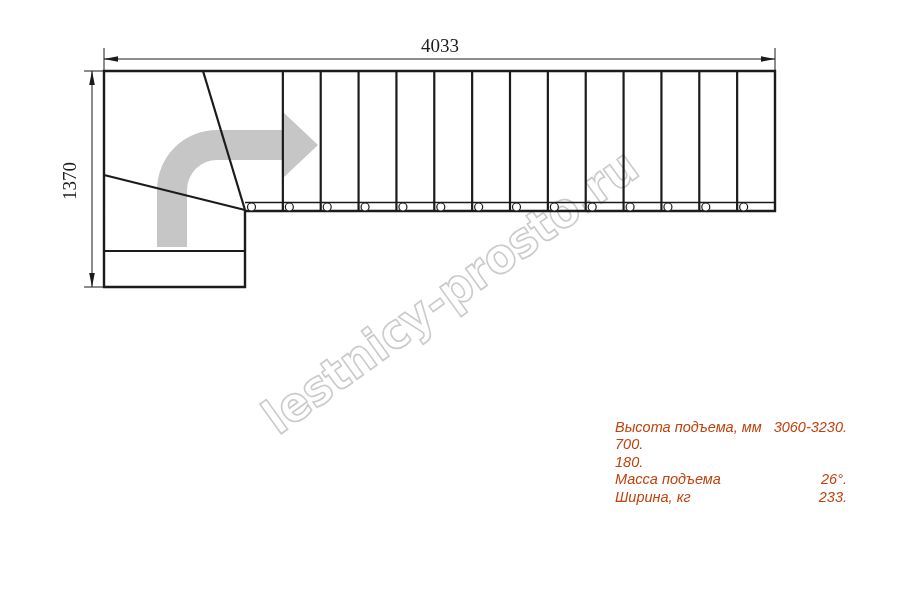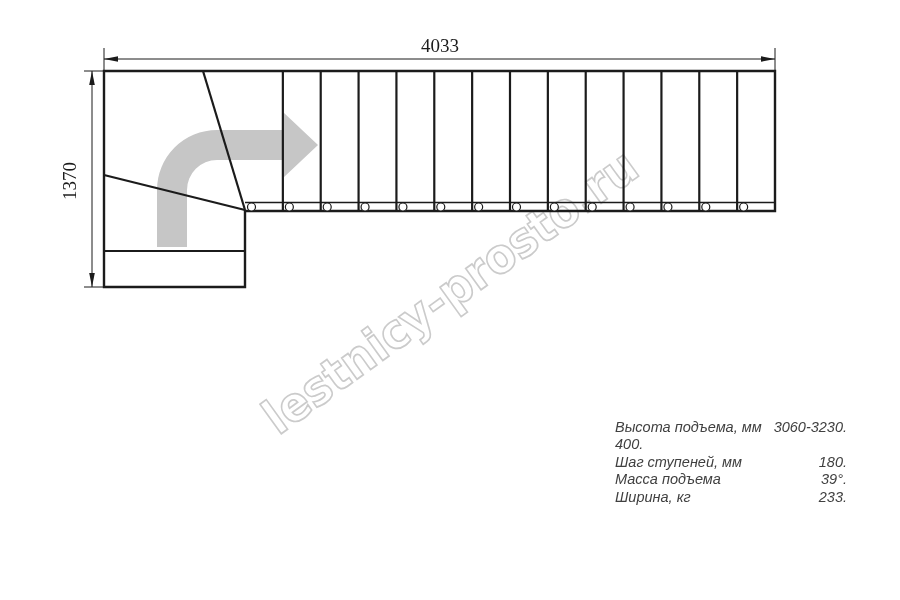--- a/index.html
+++ b/index.html
@@ -37,21 +37,21 @@
   }
   .specs {
     position: absolute;
     left: 615px;
     top: 419px;
     width: 232px;
     font-family: "Liberation Sans", sans-serif;
     font-style: italic;
     font-size: 14.5px;
     line-height: 17.4px;
-    color: #404040;
+    color: #c2410c;
   }
   .spec-row {
     display: flex;
     justify-content: space-between;
     white-space: nowrap;
   }
   .spec-row .val {
     text-align: center;
   }
 </style>
@@ -126,29 +126,28 @@
         </g>
     </g>
   </svg>
 
   <div class="specs">
     <div class="spec-row">
       <span class="lbl">Высота подъема, мм</span>
       <span class="val">3060-3230.</span>
     </div>
     <div class="spec-row">
-      <span class="val">400.</span>
+      <span class="val">700.</span>
     </div>
     <div class="spec-row">
-      <span class="lbl">Шаг ступеней, мм</span>
       <span class="val">180.</span>
     </div>
     <div class="spec-row">
       <span class="lbl">Масса подъема</span>
-      <span class="val">39°.</span>
+      <span class="val">26°.</span>
     </div>
     <div class="spec-row">
       <span class="lbl">Ширина, кг</span>
       <span class="val">233.</span>
     </div>
   </div>
 
 </div>
 
 </body></html>

